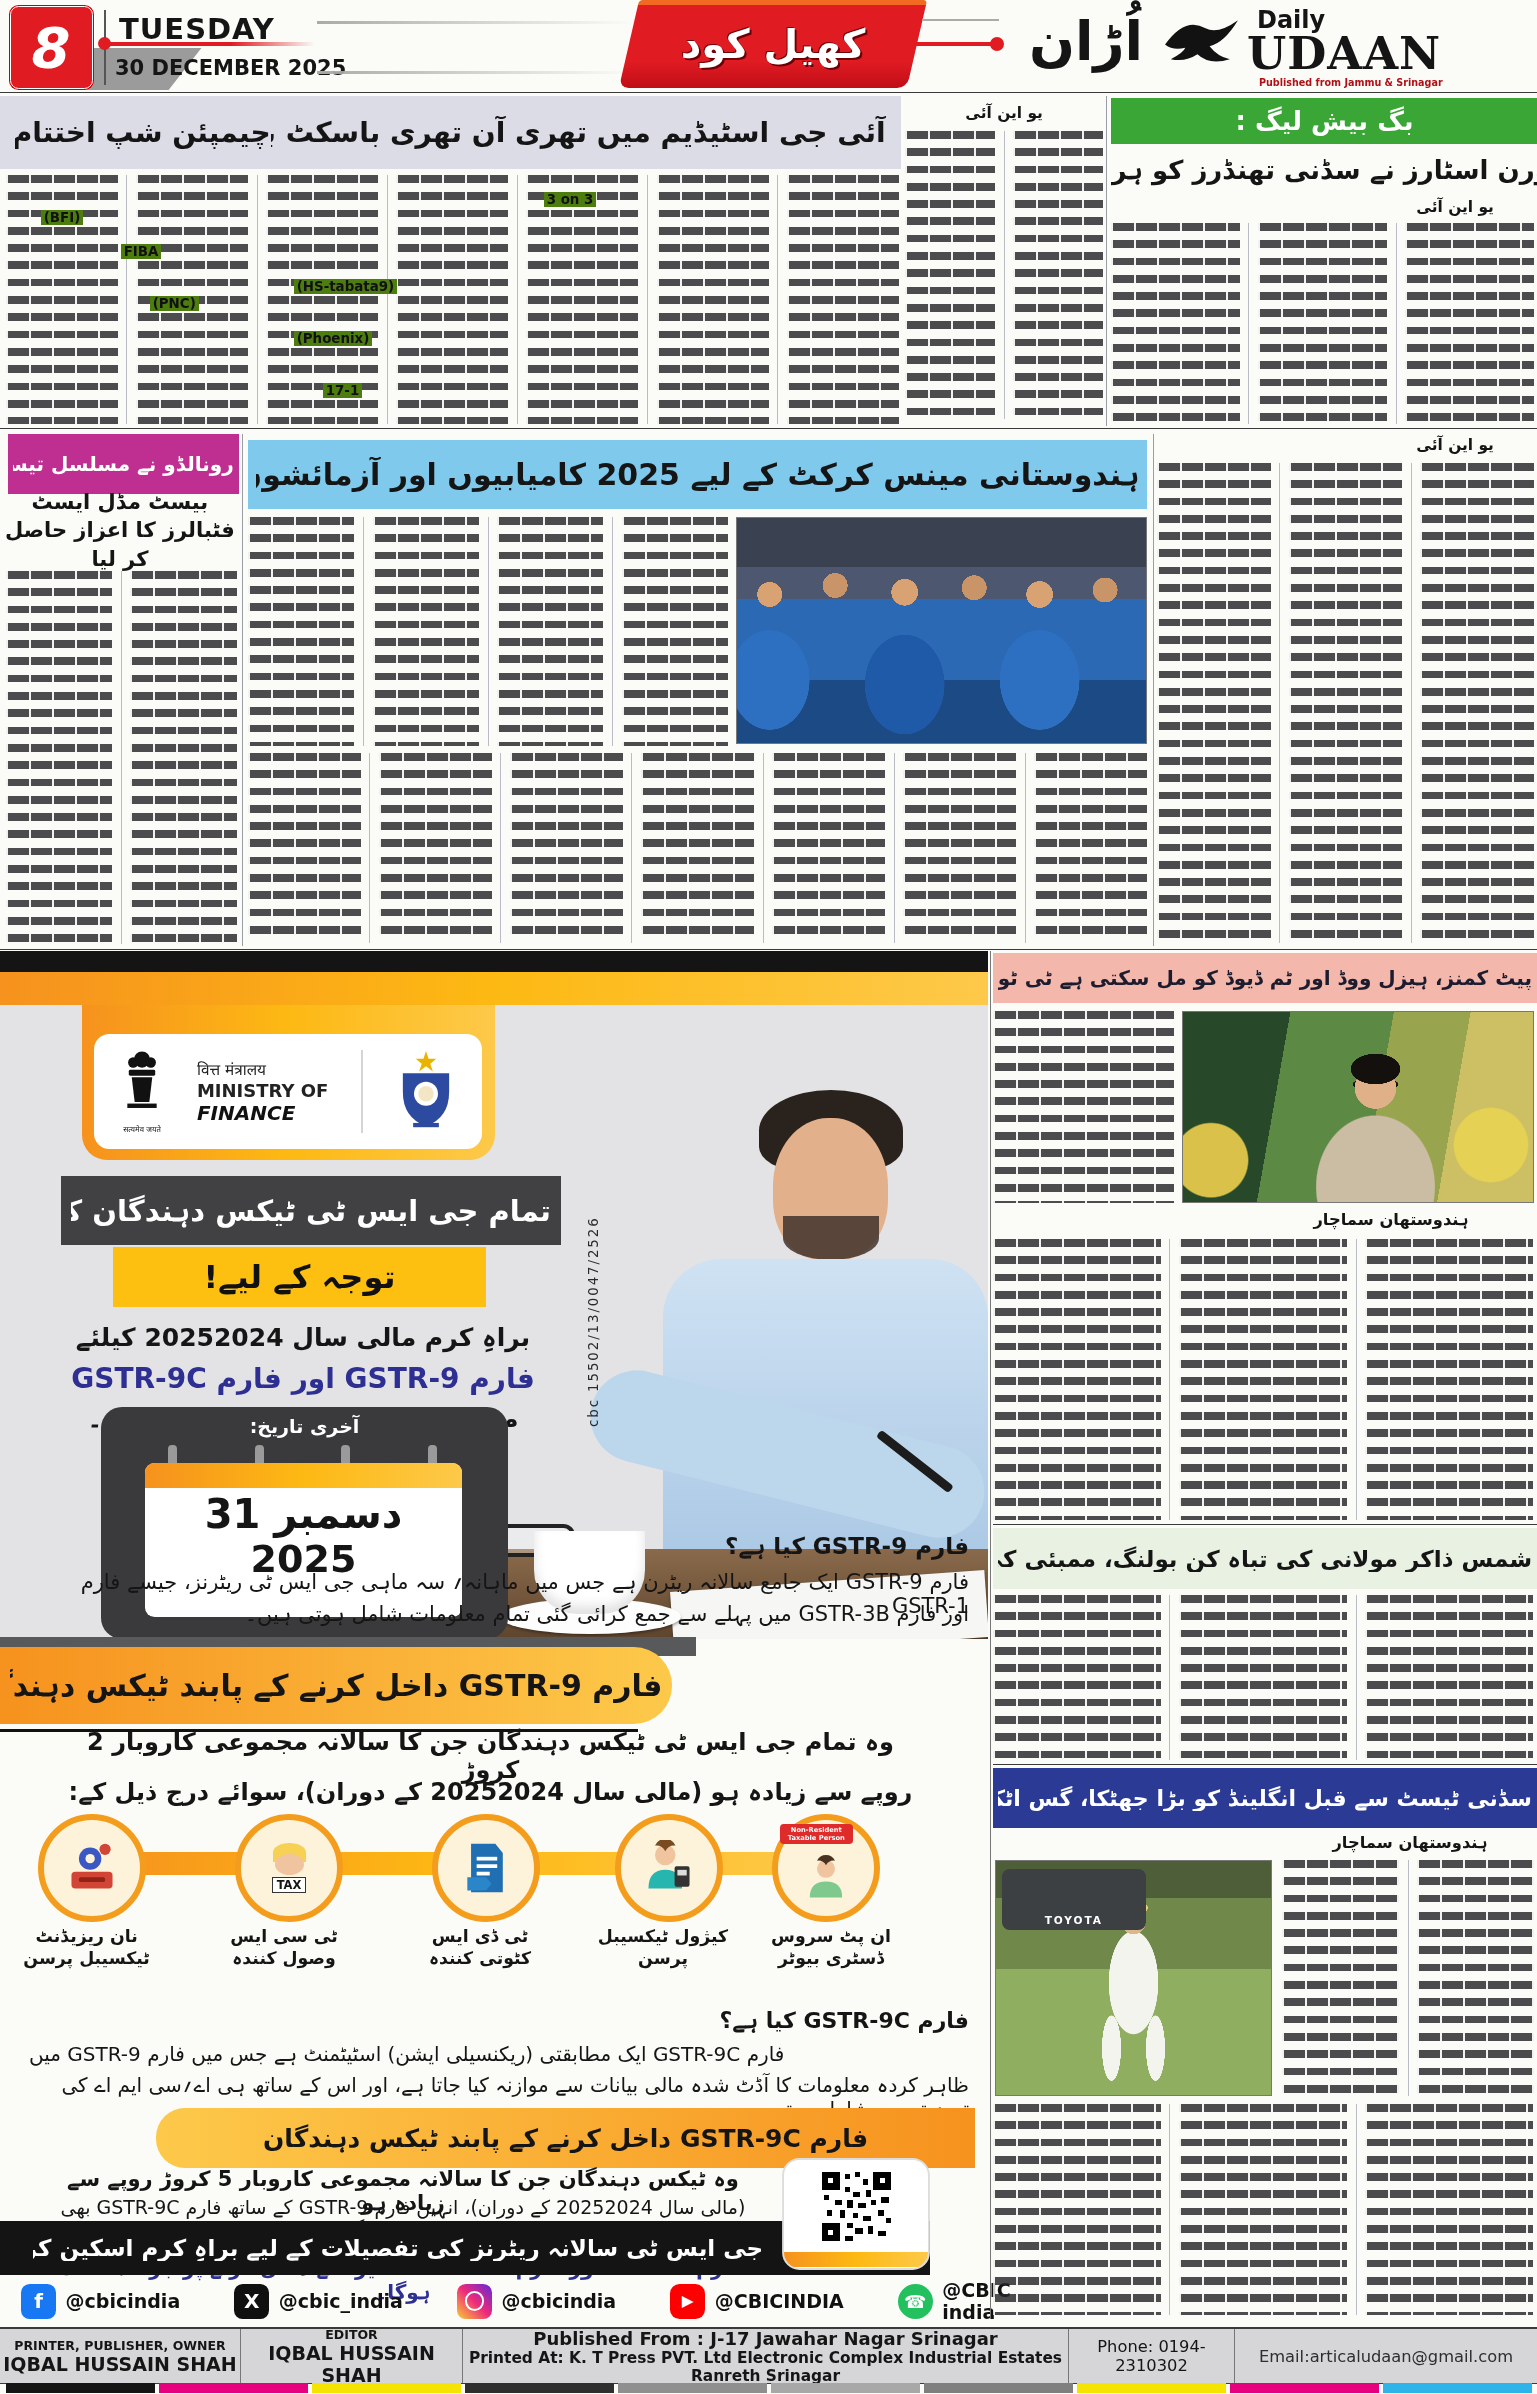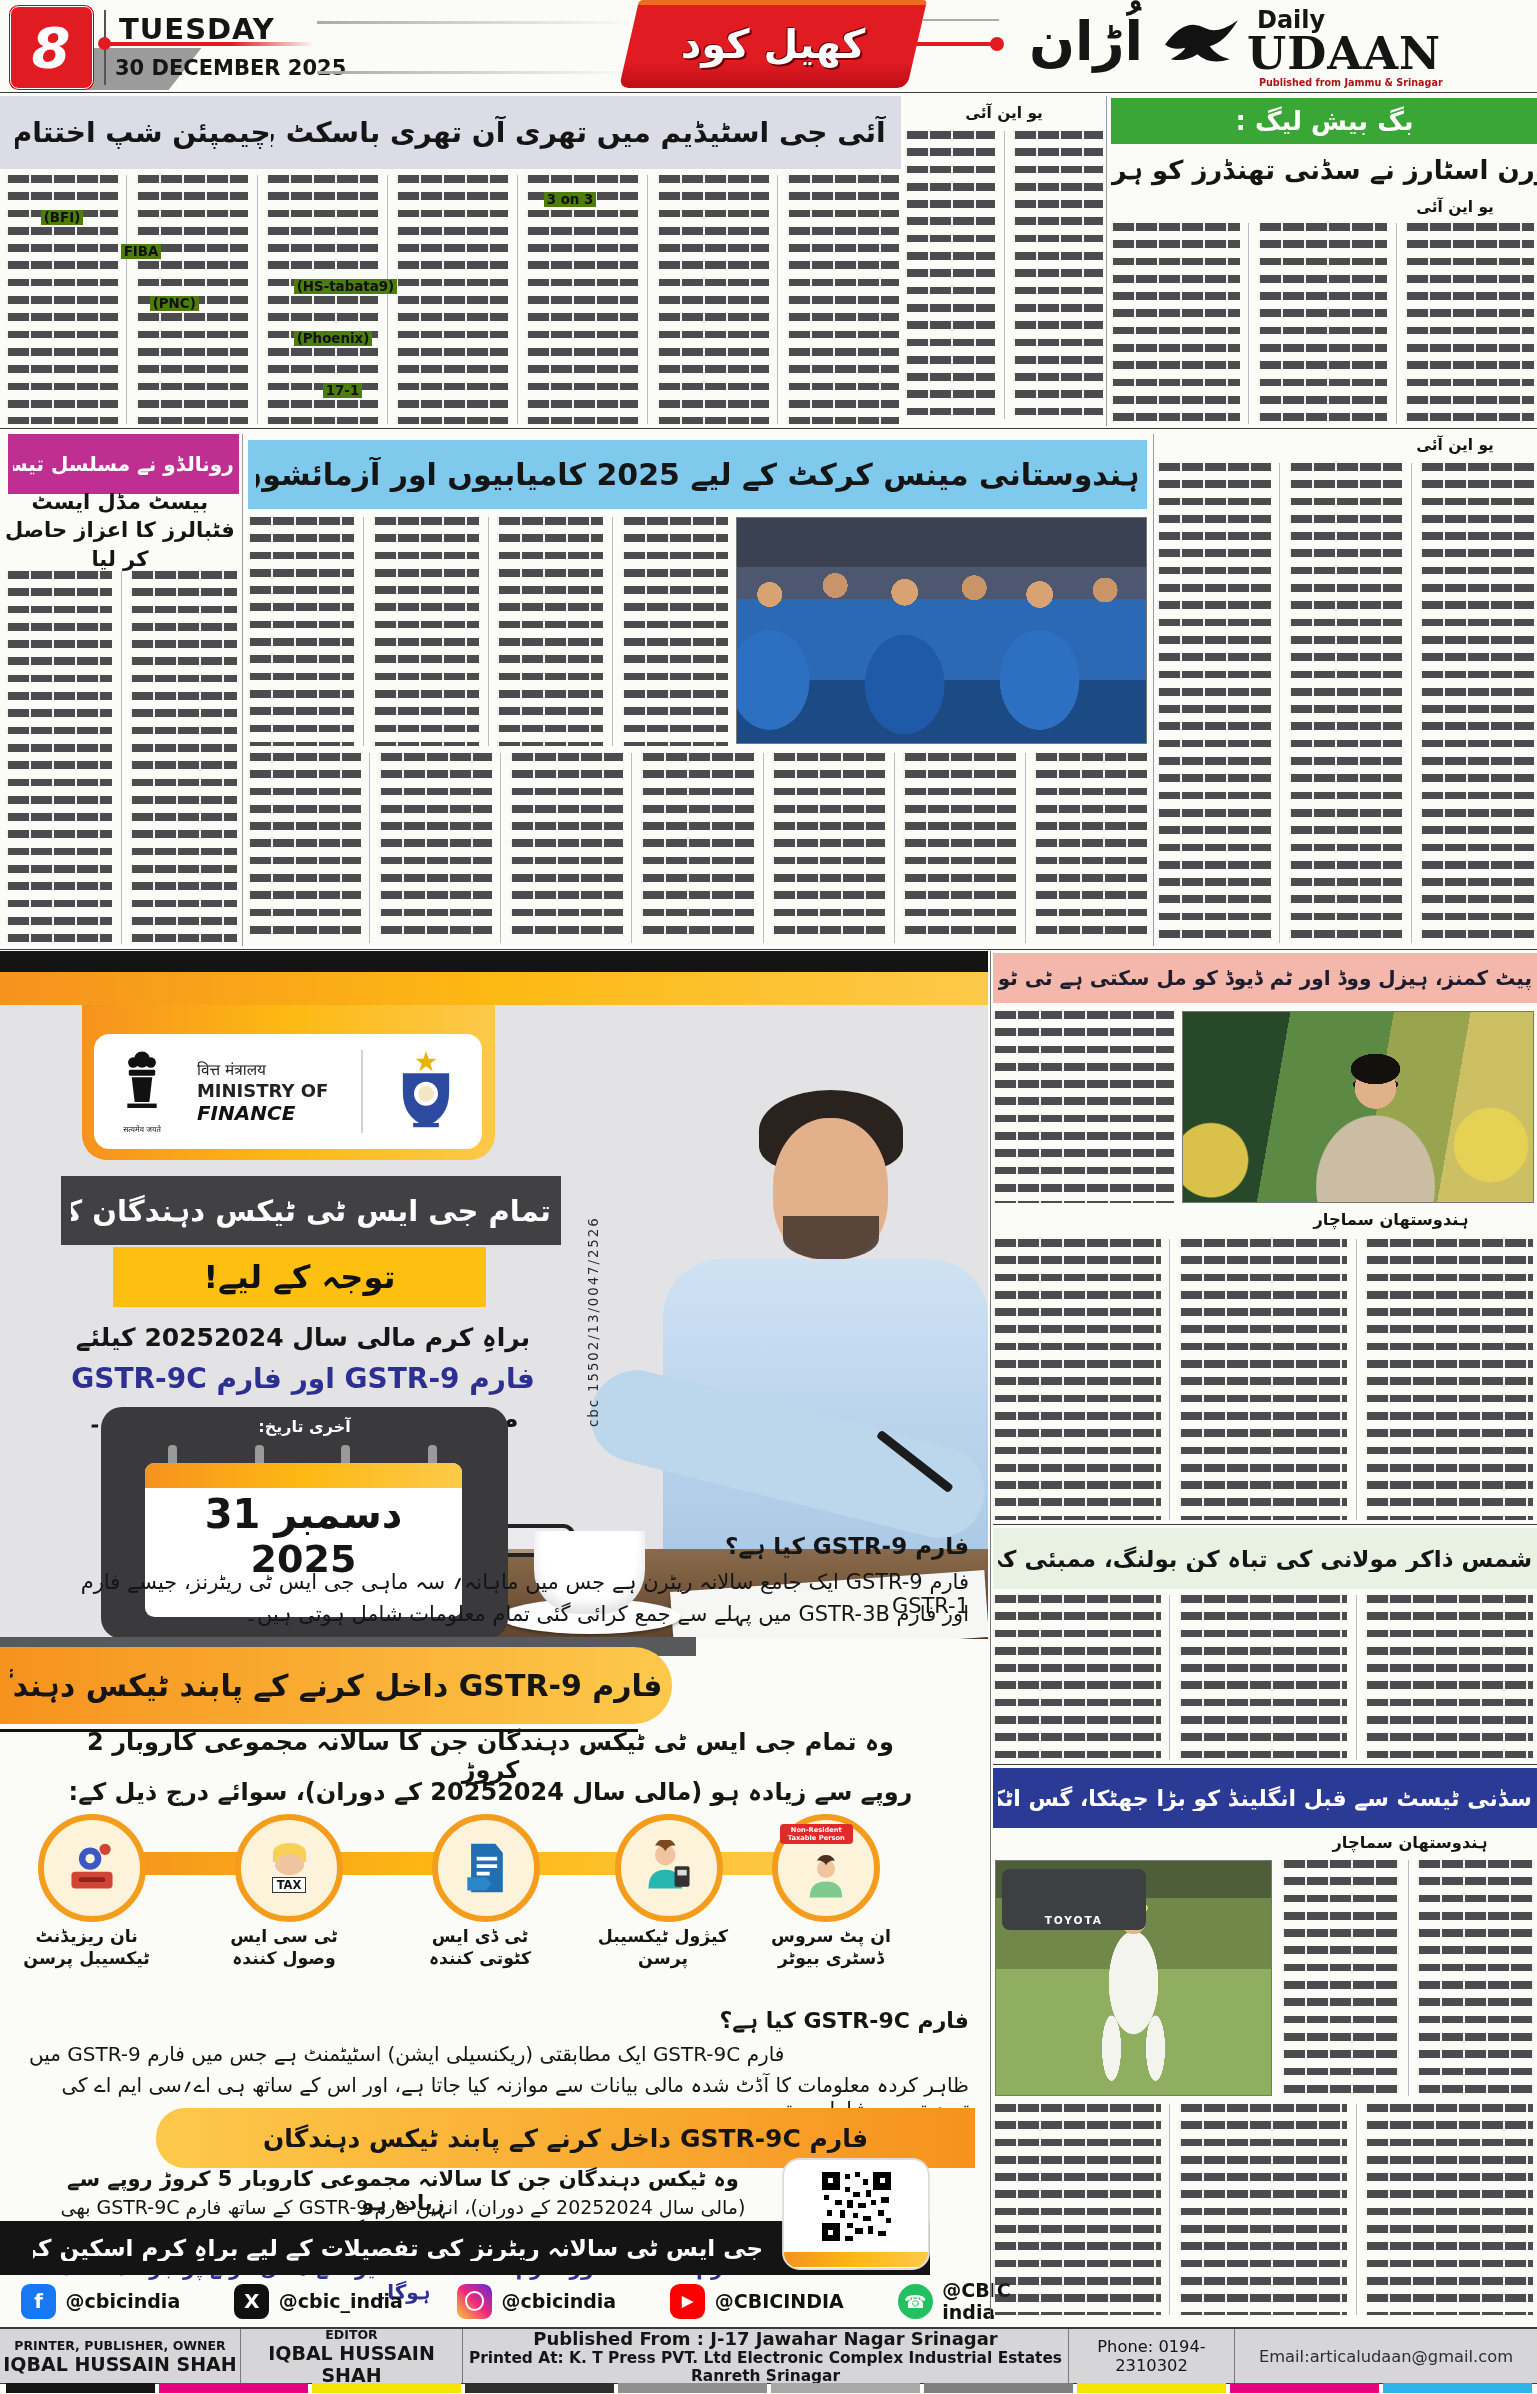--- a/index.html
+++ b/index.html
@@ -286,21 +286,21 @@
       </div>
       <div class="abs ctr" style="left:113px;top:242px;width:373px;height:60px;background:#fdc011;">
         <span class="rtl" style="color:#111;font-size:32px;font-weight:bold;">توجہ کے لیے!</span>
       </div>
 
       <div class="abs ctr rtl" style="left:29px;top:315px;width:548px;height:35px;font-size:25px;font-weight:bold;">براہِ کرم مالی سال 20252024 کیلئے</div>
       <div class="abs ctr rtl b" style="left:29px;top:354px;width:548px;height:38px;font-size:28px;color:#2d2f92;">فارم GSTR-9 اور فارم GSTR-9C</div>
       <div class="abs ctr rtl" style="left:29px;top:396px;width:548px;height:35px;font-size:25px;font-weight:bold;">میں اپنی سالانہ ریٹرن داخل کریں۔</div>
 
       <div class="abs" style="left:101px;top:402px;width:407px;height:232px;background:#3a3a3c;border-radius:21px;">
-        <div class="ctr rtl" style="height:38px;color:#fff;font-size:16px;font-weight:bold;">آخری تاریخ:</div>
+        <div class="ctr rtl" style="height:38px;color:#fff;font-size:19px;font-weight:bold;">آخری تاریخ:</div>
         <div class="abs" style="left:67px;top:38px;width:8.6px;height:29px;background:#9a9a9a;border-radius:3.8px;"></div>
         <div class="abs" style="left:154px;top:38px;width:8.6px;height:29px;background:#9a9a9a;border-radius:3.8px;"></div>
         <div class="abs" style="left:240px;top:38px;width:8.6px;height:29px;background:#9a9a9a;border-radius:3.8px;"></div>
         <div class="abs" style="left:327px;top:38px;width:8.6px;height:29px;background:#9a9a9a;border-radius:3.8px;"></div>
         <div class="abs" style="left:44px;top:56px;width:317px;height:154px;background:#fff;border-radius:9.6px;overflow:hidden;text-align:center;">
           <div class="orange-grad" style="height:25px;"></div>
           <div class="b rtl" style="font-size:40px;line-height:1.3;">دسمبر 31</div>
           <div class="b" style="font-size:38px;line-height:1;">2025</div>
         </div>
       </div>

